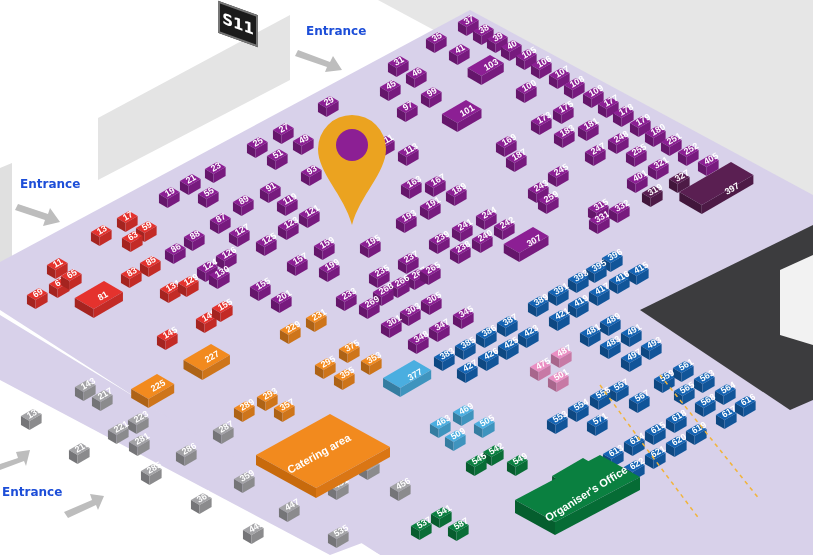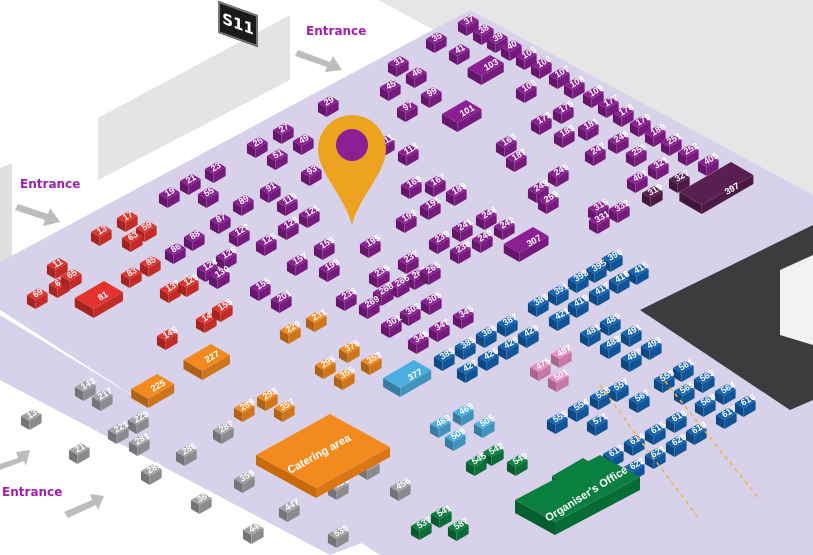--- a/index.html
+++ b/index.html
@@ -1,18 +1,18 @@
 <!DOCTYPE html>
 <html><head>
 <meta charset="utf-8">
 <style>
   html, body { margin: 0; padding: 0; }
   body { width: 813px; height: 555px; overflow: hidden; background: #ffffff; font-family: "Liberation Sans", sans-serif; position: relative; }
   #map { position: absolute; left: 0; top: 0; width: 813px; height: 555px; }
-  .label-entrance { position: absolute; font-family: "DejaVu Sans", sans-serif; font-size: 12px; color: #a21caf; font-weight: bold; }
+  .label-entrance { position: absolute; font-family: "DejaVu Sans", sans-serif; font-size: 12px; color: #1d4ed8; font-weight: bold; }
   .booth-label { font-family: "Liberation Sans", sans-serif; font-weight: bold; fill: #ffffff; font-size: 9px; }
   .area-label { font-family: "Liberation Sans", sans-serif; font-weight: bold; fill: #ffffff; font-size: 11px; }
   .sign { position: absolute; left: 218px; top: 8px; width: 40px; height: 32px; background: #1b1b1b; color: #fff; font-family: "DejaVu Sans", sans-serif; font-weight: bold; font-size: 15px; display: flex; align-items: center; justify-content: center; transform: skewY(20deg); border: 2px solid #777; box-sizing: border-box; }
 </style>
 </head>
 <body>
 
 <svg id="map" viewBox="0 0 813 555" xmlns="http://www.w3.org/2000/svg">
 
   <polygon points="98,118 290,15 290,80 98,180" fill="#e4e4e4"></polygon>

